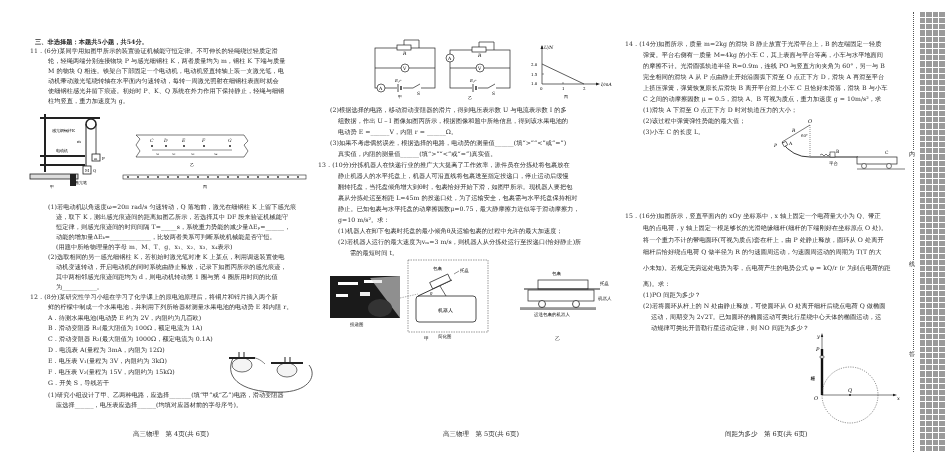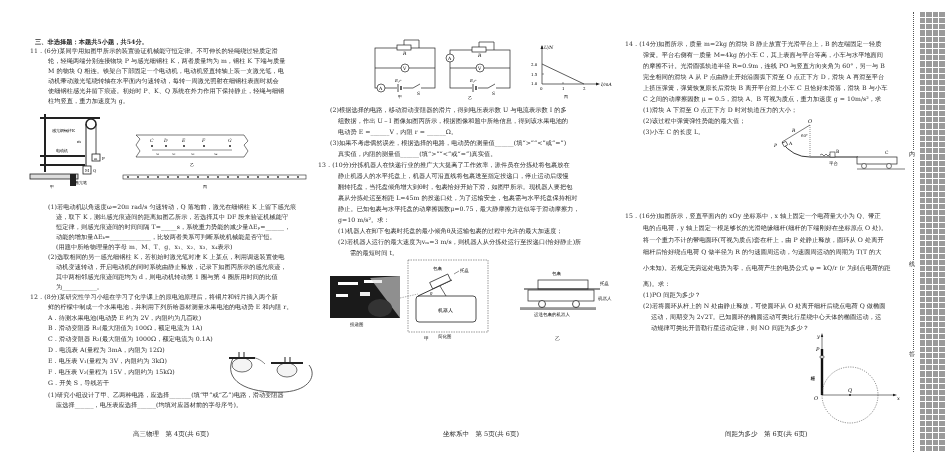--- a/index.html
+++ b/index.html
@@ -262,21 +262,21 @@
       <text x="78" y="30" font-size="4.5">机器人</text>
       <circle cx="22" cy="34" r="3.5" fill="#fff" stroke="#222" stroke-width="0.8"></circle>
       <circle cx="56" cy="34" r="3.5" fill="#fff" stroke="#222" stroke-width="0.8"></circle>
       <line x1="0" y1="38" x2="76" y2="38" stroke="#222" stroke-width="0.8"></line>
       <rect x="0" y="38" width="76" height="2" fill="#999"></rect>
       <text x="14" y="46" font-size="4.5">运送包裹的机器人</text>
     </svg>
     <div class="t" style="left:225px;top:334px;font-size:5px;">乙</div>
   </div>
 
-  <div class="footer" style="left:113px;">坐标系中　第 5页(共 6页)</div>
+  <div class="footer" style="left:113px;">高三物理　第 5页(共 6页)</div>
 </div>
 
 <div class="page p6">
   <div>
     <div class="t" style="left:0;top:40px;">14．(14分)如图所示，质量 m=2kg 的滑块 B 静止放置于光滑平台上，B 的左端固定一轻质</div>
     <div class="t" style="left:18px;top:51px;">弹簧。平台右侧有一质量 M=4kg 的小车 C，其上表面与平台等高，小车与水平地面间</div>
     <div class="t" style="left:18px;top:62px;">的摩擦不计。光滑圆弧轨道半径 R=0.9m，连线 PO 与竖直方向夹角为 60°，另一与 B</div>
     <div class="t" style="left:18px;top:73px;">完全相同的滑块 A 从 P 点由静止开始沿圆弧下滑至 O 点正下方 D，滑块 A 再滑至平台</div>
     <div class="t" style="left:18px;top:84px;">上挤压弹簧，弹簧恢复原长后滑块 B 离开平台滑上小车 C 且恰好未滑落，滑块 B 与小车</div>
     <div class="t" style="left:18px;top:95px;">C 之间的动摩擦因数 μ = 0.5，滑块 A、B 可视为质点，重力加速度 g = 10m/s²，求</div>

